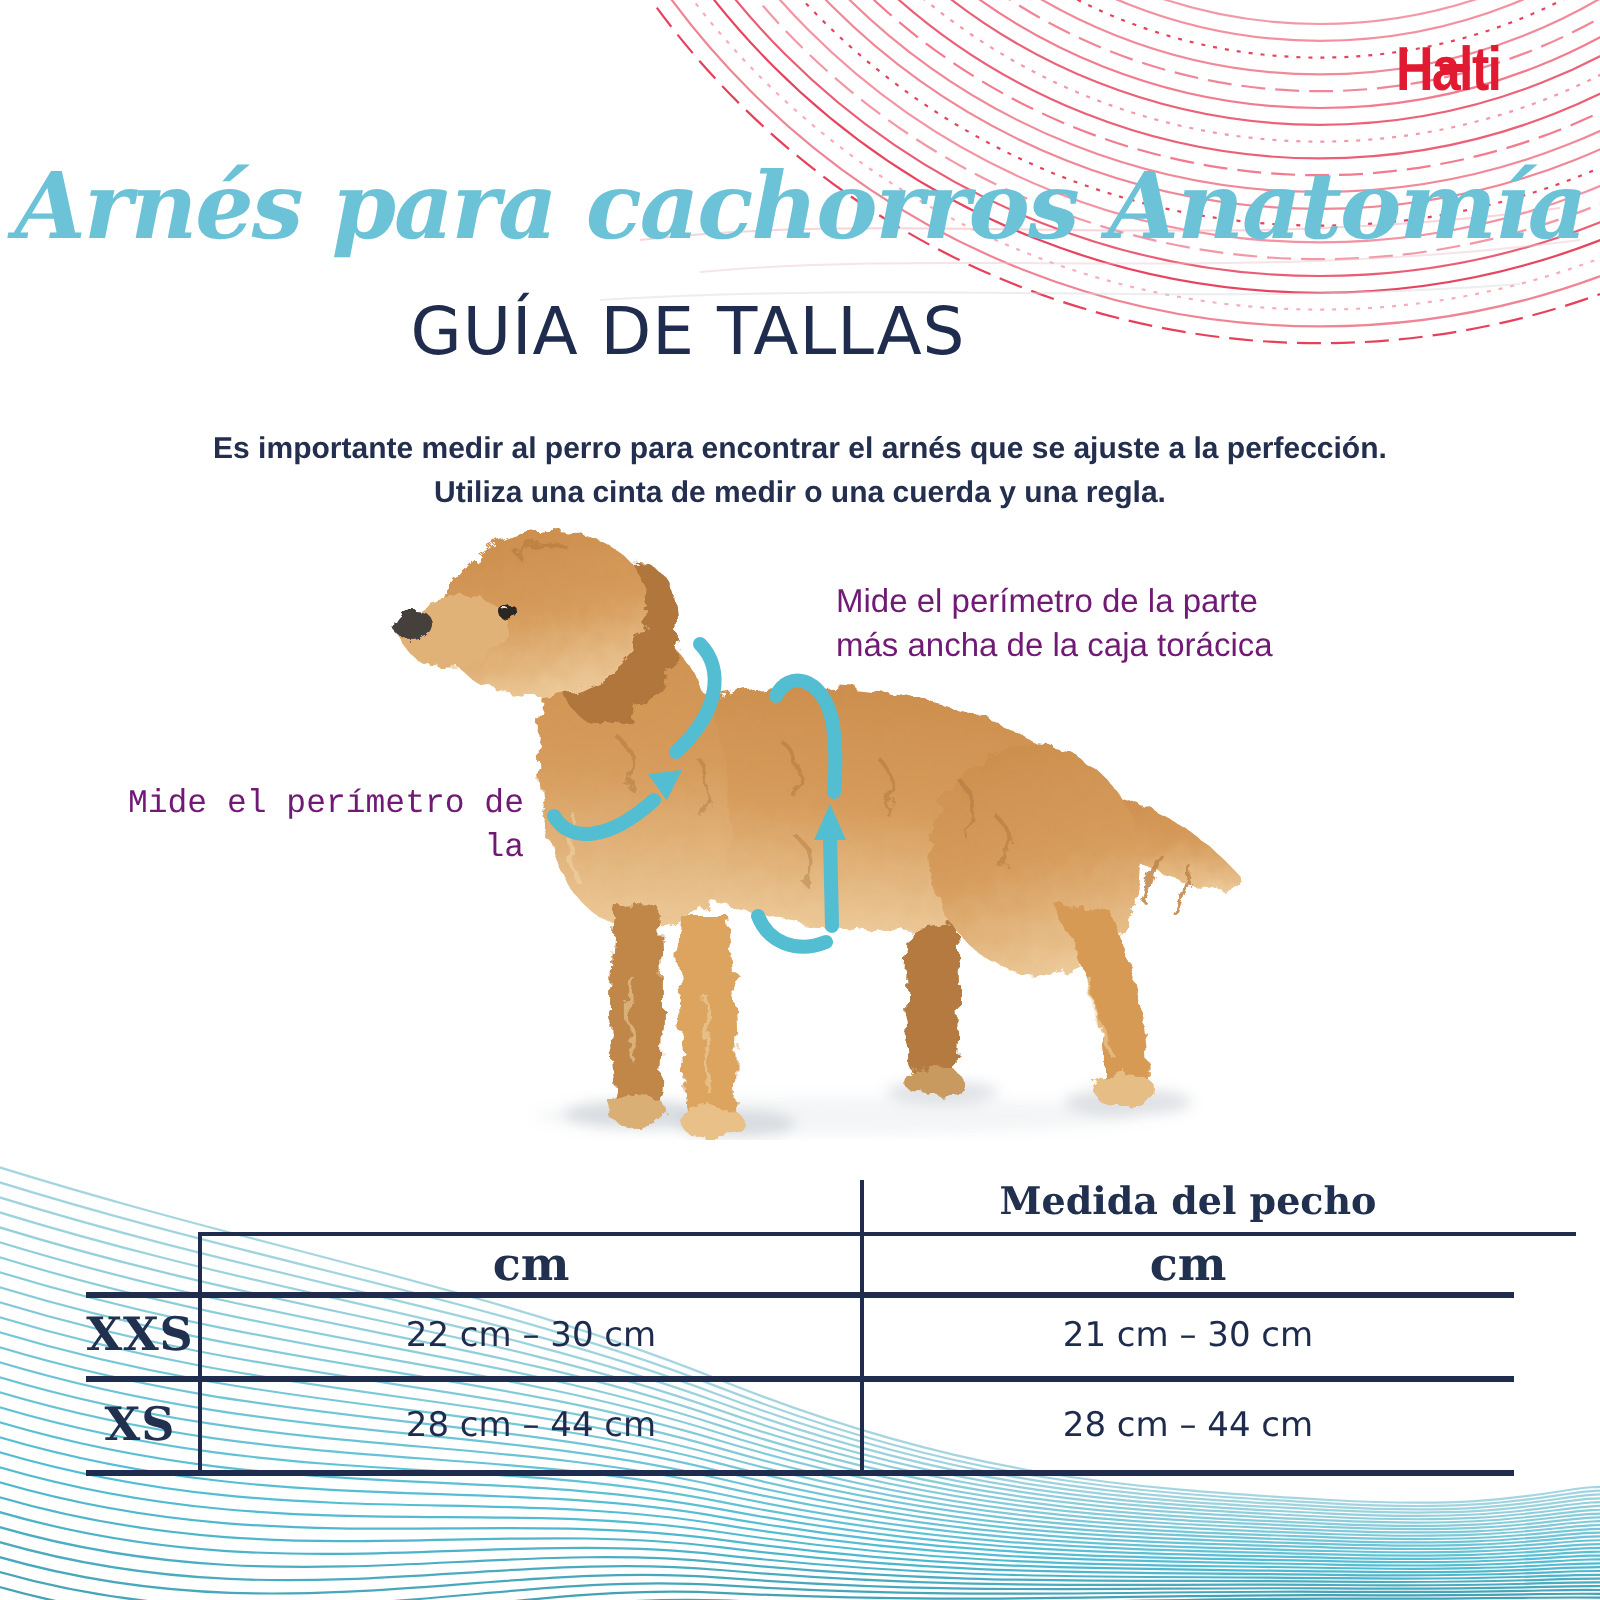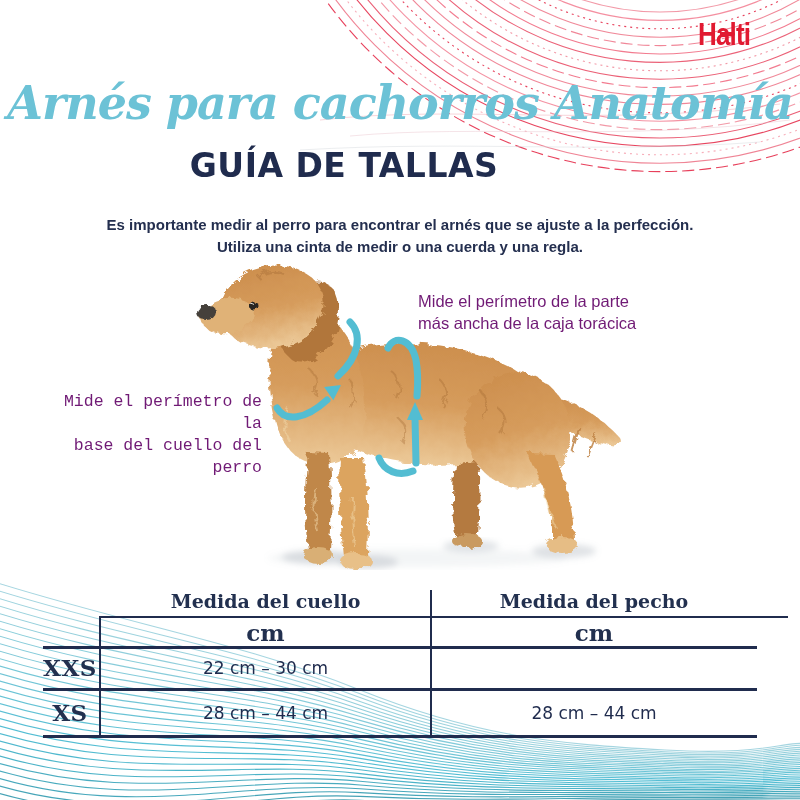--- a/index.html
+++ b/index.html
@@ -9,21 +9,21 @@
   
   .logo{position:absolute;top:17px;right:50px;z-index:6;font-family:"Liberation Sans",sans-serif;
         font-weight:700;font-size:31px;color:#e11a31;letter-spacing:-1px;
         transform:scaleX(.84);transform-origin:right top;}
   .logo .bar{position:absolute;left:42%;top:42%;width:28%;height:3.5px;background:#e11a31;border-radius:2px;}
   
   .title{position:absolute;top:76px;left:0;width:800px;text-align:center;z-index:5;
          font-family:"DejaVu Serif",serif;font-style:italic;font-weight:700;font-size:46px;
          color:#6cc2d6;letter-spacing:-1px;}
   .subtitle{position:absolute;top:146px;left:0;width:688px;text-align:center;z-index:5;
-            font-family:"DejaVu Sans",sans-serif;font-weight:700;font-size:33px;
+            font-family:"DejaVu Sans",sans-serif;font-weight:400;font-size:33px;
             letter-spacing:.5px;color:#202c4e;}
   .intro{position:absolute;top:214px;left:10px;width:780px;text-align:center;z-index:5;
          font-weight:700;font-size:15px;line-height:1.45;color:#242f4f;}
   
   .note{position:absolute;z-index:4;font-size:16.5px;line-height:1.33;color:#701a75;}
   .note-chest{left:418px;top:291px;text-align:left;}
   .note-neck{left:38px;top:391px;width:224px;text-align:right;font-family:Liberation Mono, monospace;}
   .dog-svg{position:absolute;left:188px;top:258px;z-index:2;}
   
   .ln{position:absolute;background:#202c4e;z-index:3;}
@@ -181,35 +181,34 @@
       <path d="M 191,200 C 196,213 210,219 225,213"></path>
     </g>
   </svg>
 
   <div class="note note-chest">
     <span>Mide el perímetro de la parte</span><br>
     <span>más ancha de la caja torácica</span>
   </div>
   <div class="note note-neck">
     <span>Mide el perímetro de la</span><br>
-    <span>base del cuello del perro</span>
   </div>
 
   <i class="ln" style="left:100px;top:616px;width:688px;height:2px;"></i>
   <i class="ln" style="left:43px;top:646px;width:714px;height:3px;"></i>
   <i class="ln" style="left:43px;top:688px;width:714px;height:3px;"></i>
   <i class="ln" style="left:43px;top:735px;width:714px;height:3px;"></i>
   <i class="ln" style="left:99px;top:616px;width:2px;height:122px;"></i>
   <i class="ln" style="left:430px;top:590px;width:2px;height:148px;"></i>
 
-  <div class="tcell th" style="left:100px;width:331px;top:588px;">Medida del cuello</div>
   <div class="tcell th" style="left:432px;width:324px;top:588px;">Medida del pecho</div>
   <div class="tcell tunit" style="left:100px;width:331px;top:620px;">cm</div>
   <div class="tcell tunit" style="left:432px;width:324px;top:620px;">cm</div>
 
   <div class="tcell tsize" style="left:40px;width:60px;top:654px;">XXS</div>
   <div class="tcell tdata" style="left:100px;width:331px;top:657px;">22 cm – 30 cm</div>
+  <div class="tcell tdata" style="left:432px;width:324px;top:657px;">21 cm – 30 cm</div>
 
   <div class="tcell tsize" style="left:40px;width:60px;top:699px;">XS</div>
   <div class="tcell tdata" style="left:100px;width:331px;top:702px;">28 cm – 44 cm</div>
   <div class="tcell tdata" style="left:432px;width:324px;top:702px;">28 cm – 44 cm</div>
 
 </div>
 
 </body></html>

